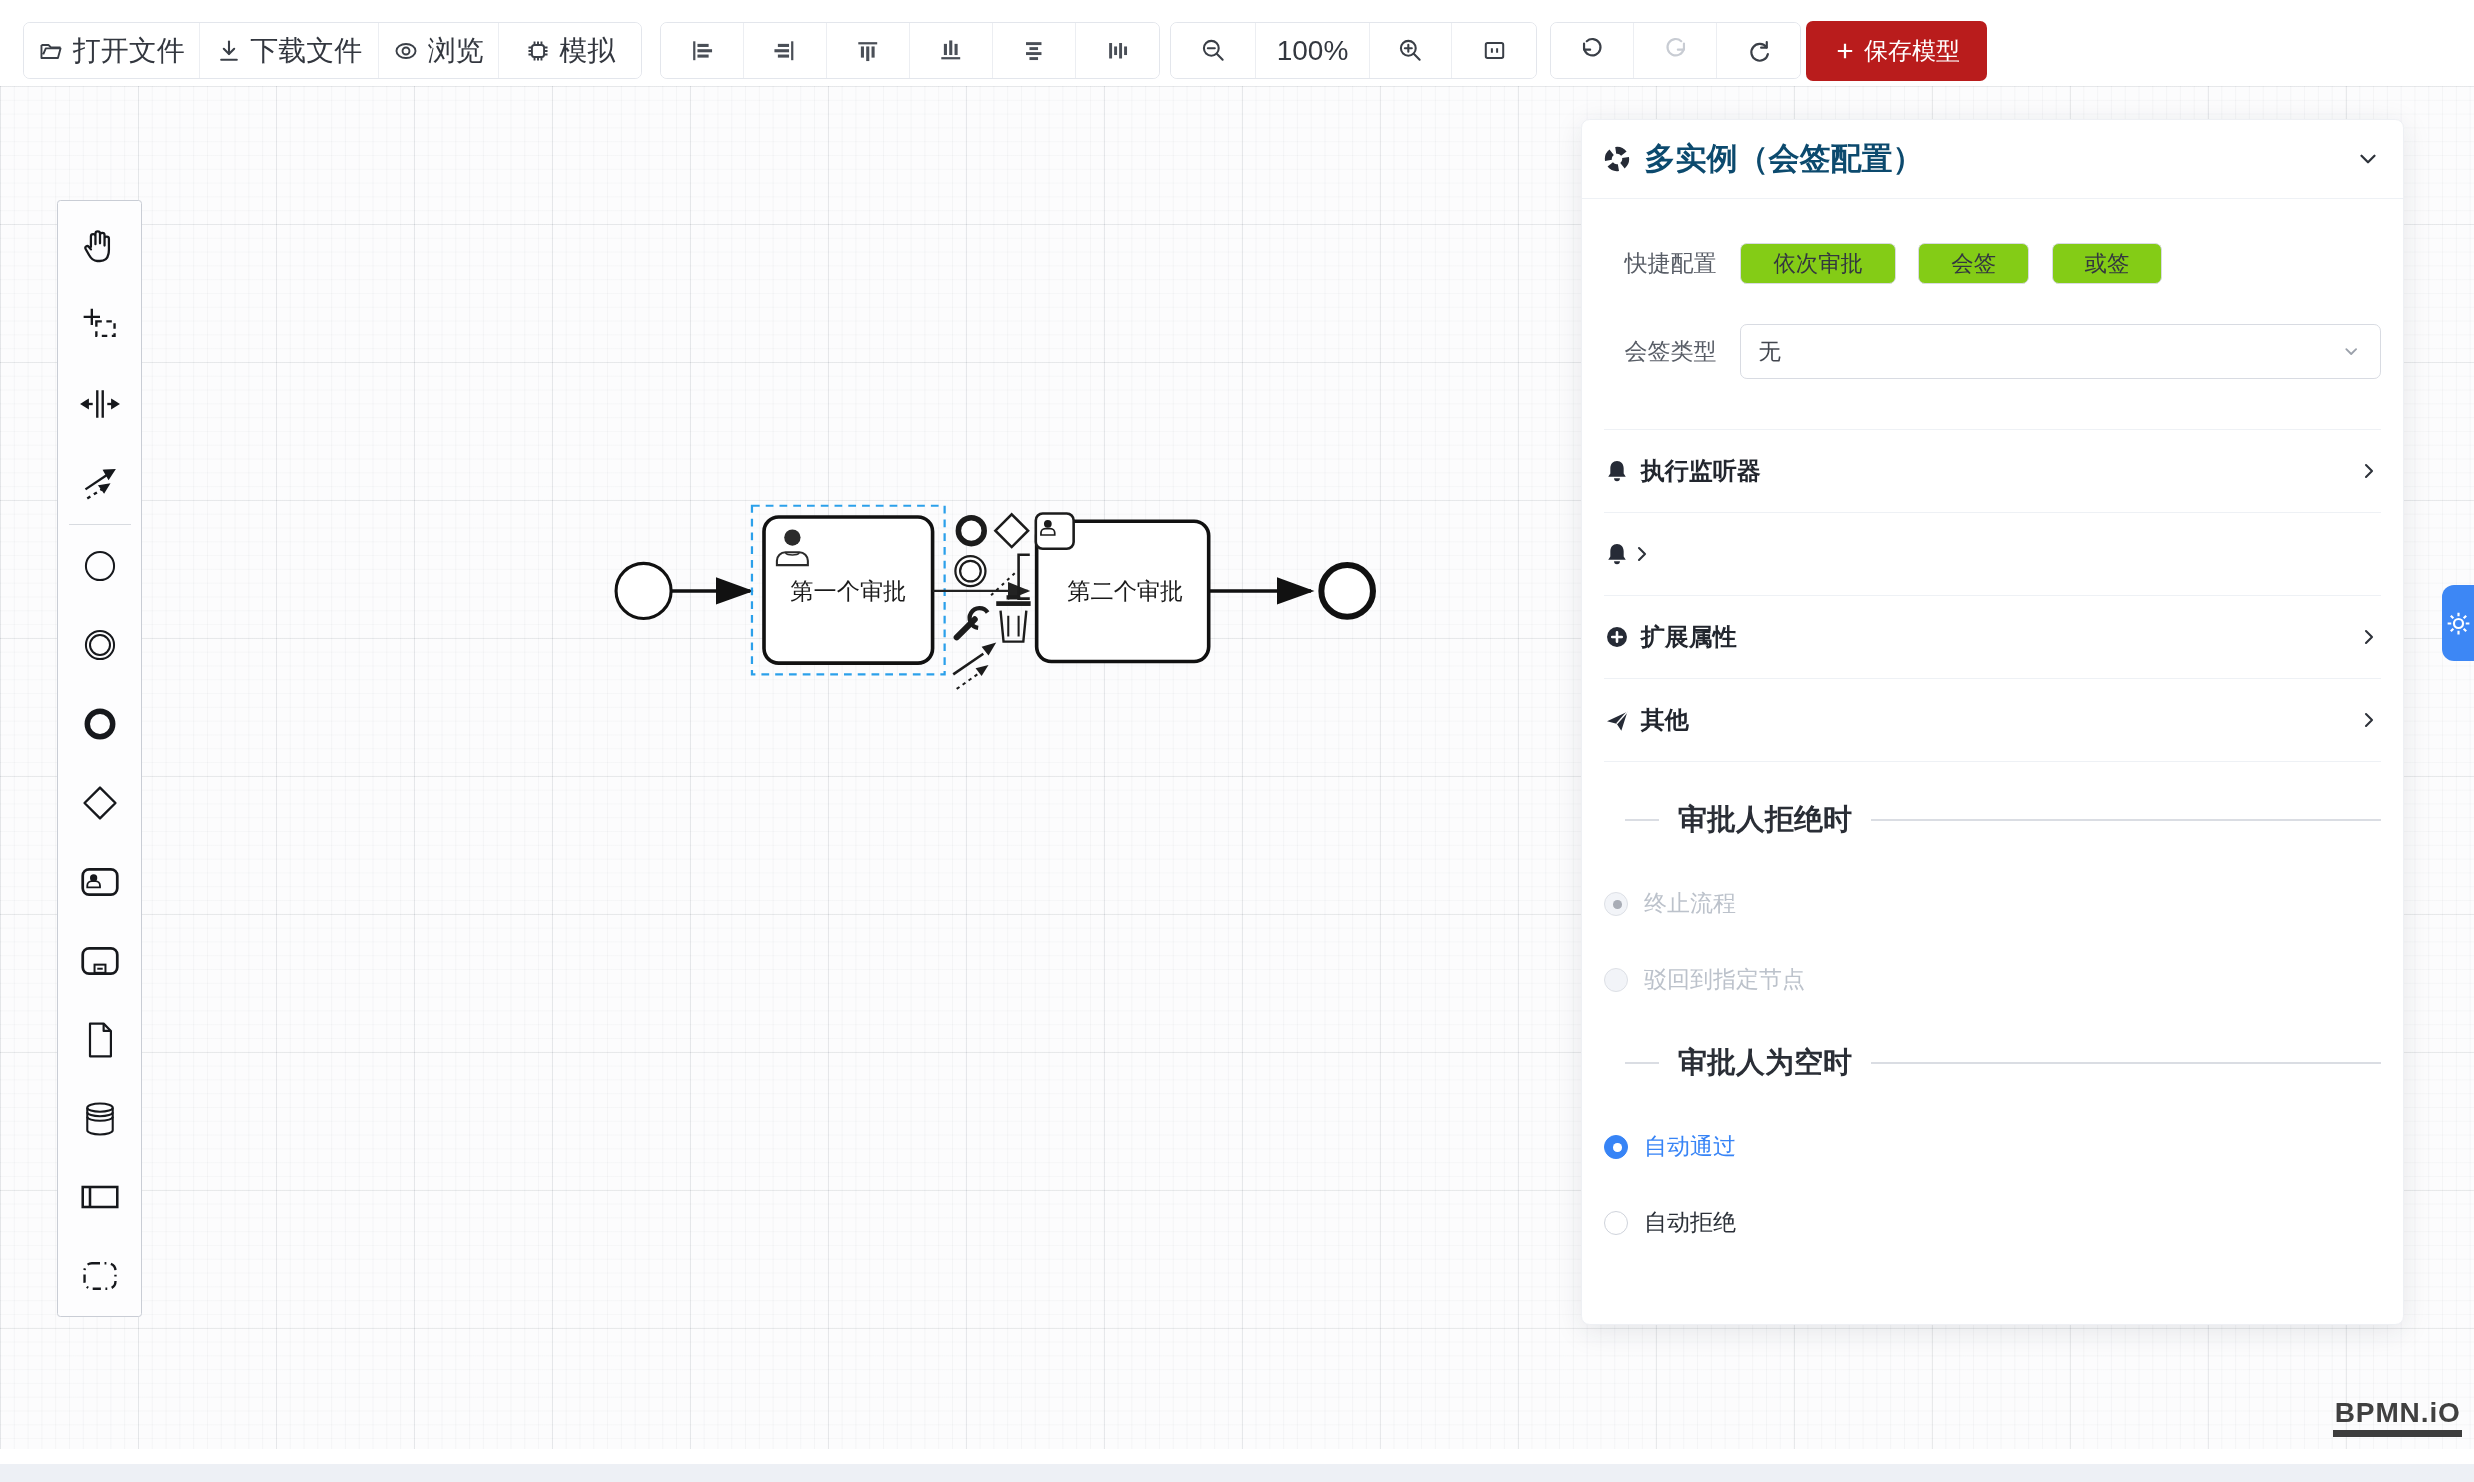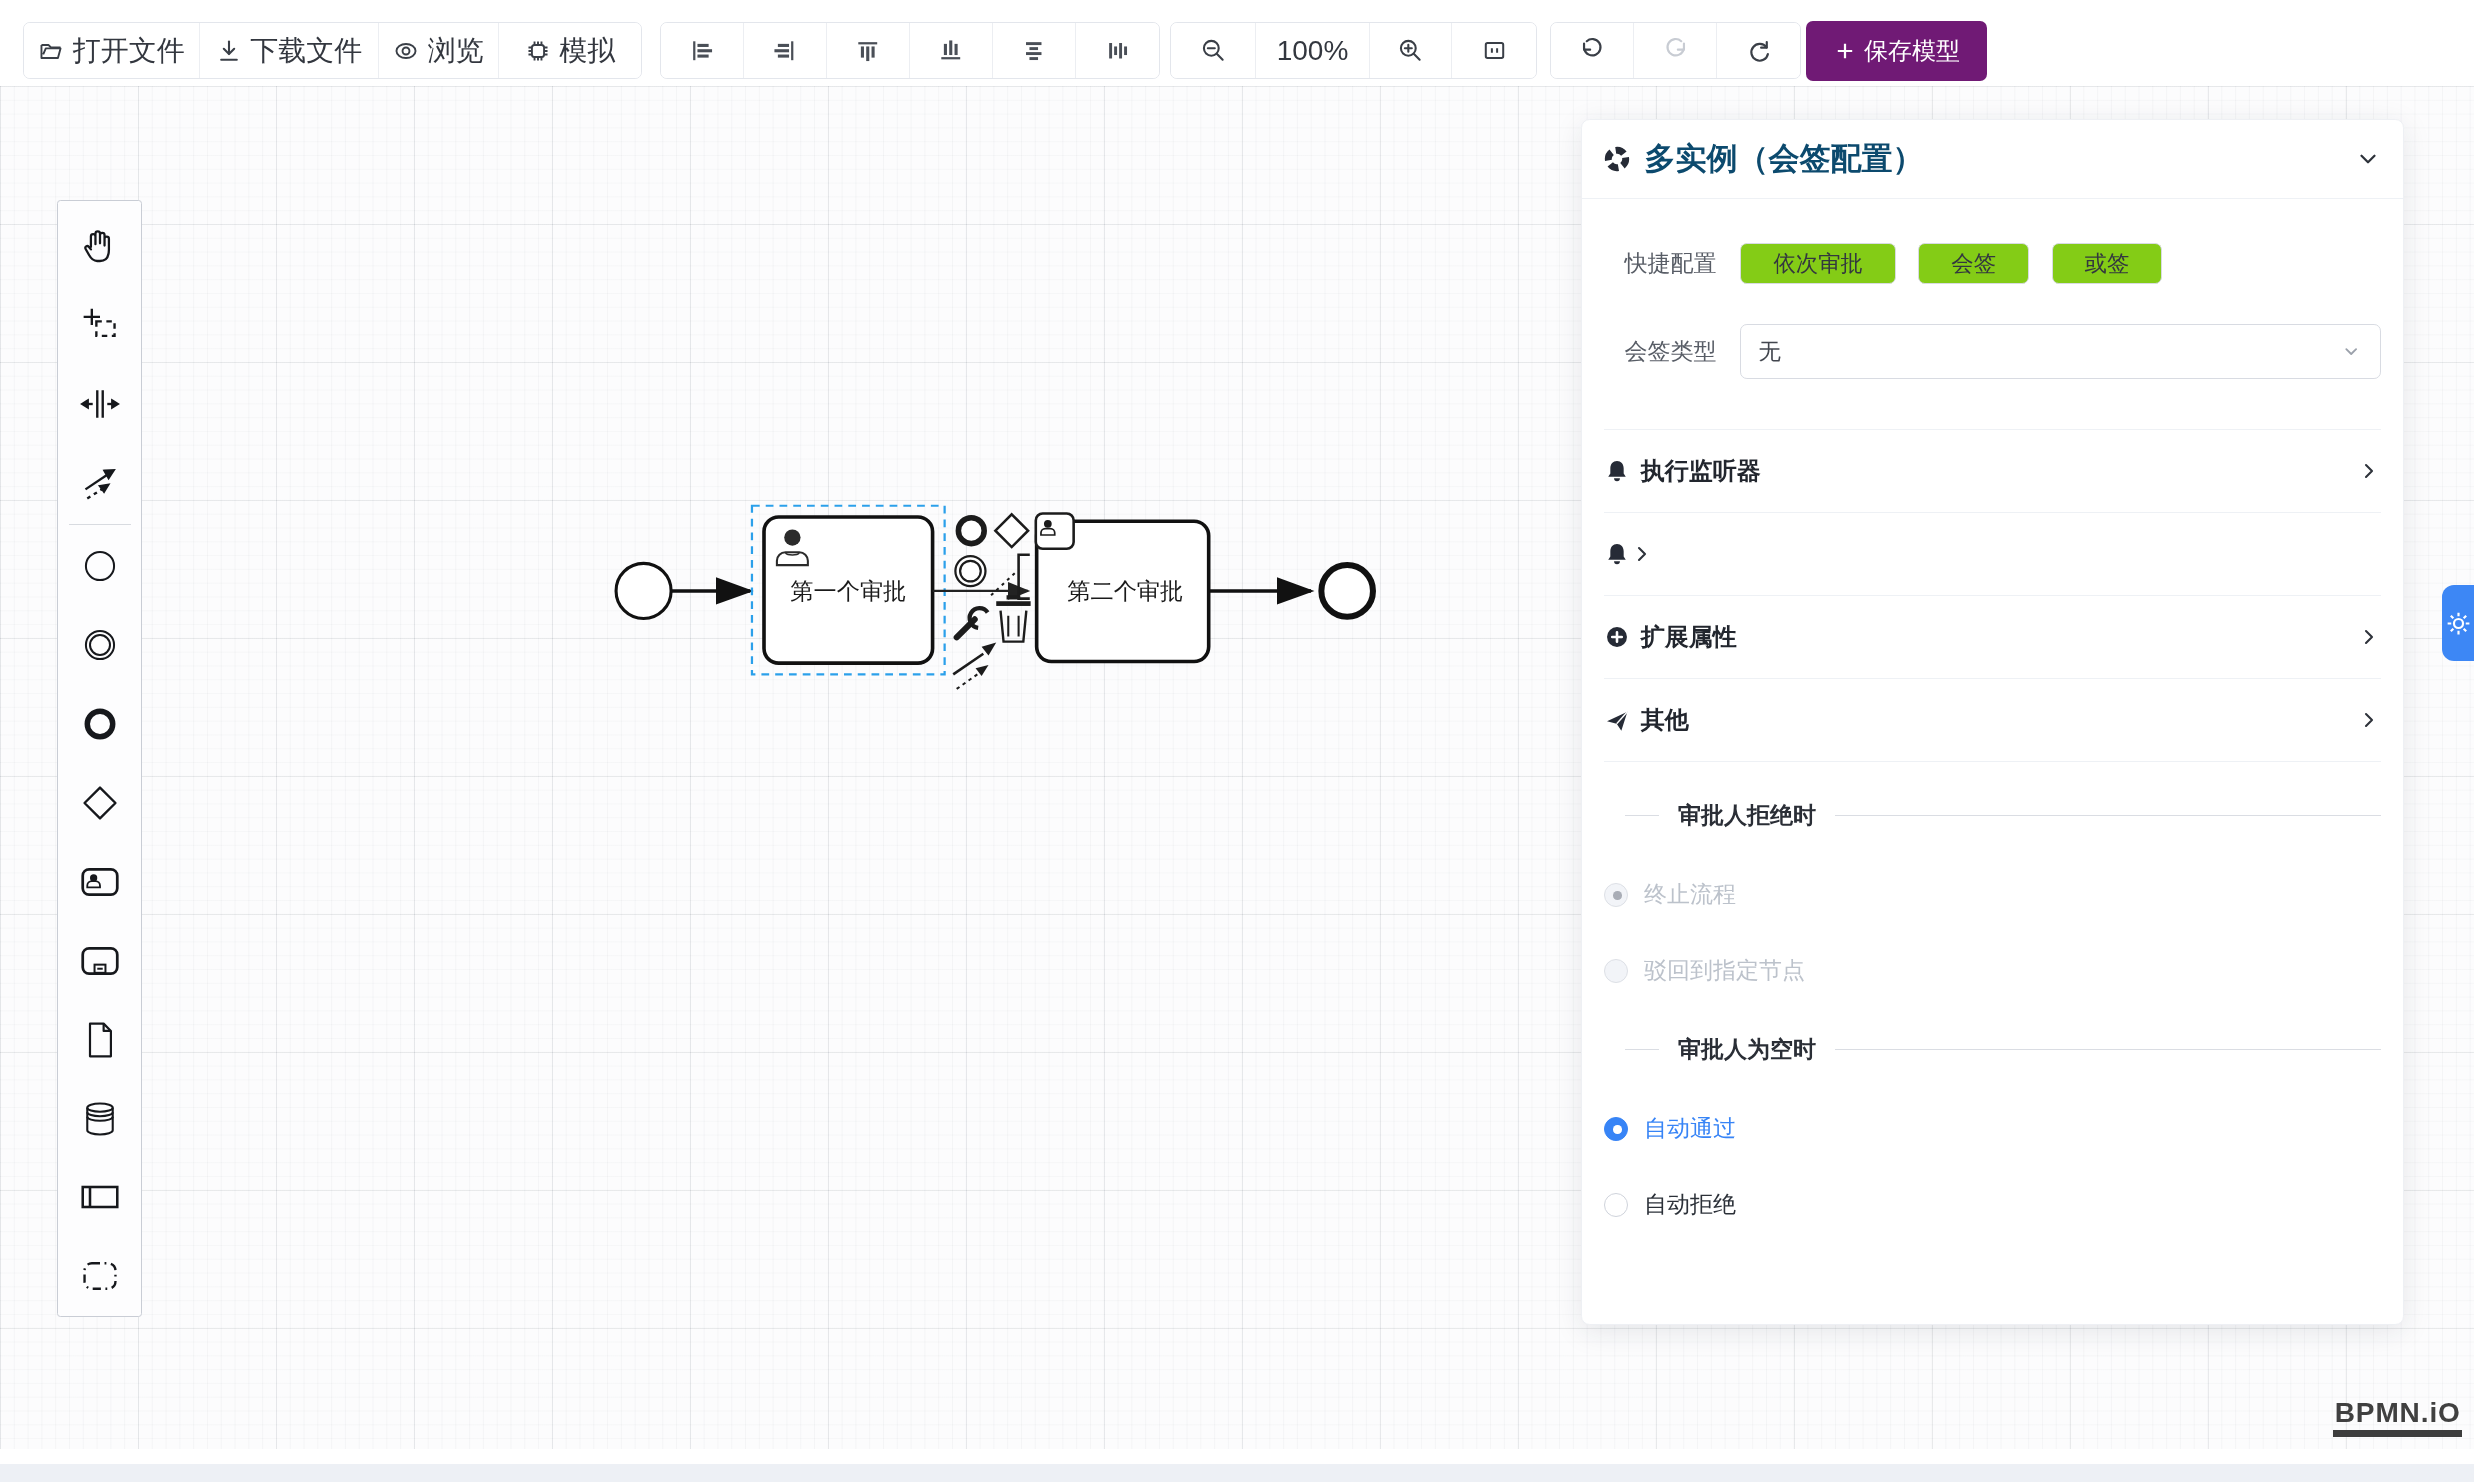--- a/index.html
+++ b/index.html
@@ -18,21 +18,21 @@
   #bottom-white { left:0; top:1449px; width:2475px; height:15.5px; background:#fff; }
   #bottom-strip { left:0; top:1464px; width:2475px; height:18px; background:#edf0f5; }
 
   
   .tgroup { top:22.4px; height:57px; display:flex; background:#fff;
     border:0.9px solid #e3e6ec; border-radius:6.9px; overflow:hidden; }
   .tbtn { display:flex; align-items:center; justify-content:center; gap:8.6px;
     border-right:0.9px solid #eceef2; font-size:28px; color:#33373f; cursor:pointer; background:#fff; }
   .tbtn:last-child { border-right:none; }
   .tbtn svg { flex:none; }
-  #save-btn { left:1806px; top:20.6px; width:181px; height:60px; background:#701a75;
+  #save-btn { left:1806px; top:20.6px; width:181px; height:60px; background:#b91c1c;
     border-radius:6.9px; display:flex; align-items:center; justify-content:center; gap:6.9px;
     color:#fff; font-size:24px; cursor:pointer; }
 
   
   #palette { left:57px; top:200px; width:85px; height:1117px; background:#fdfdfe;
     border:0.9px solid #c9cdd5; border-radius:3.4px; display:flex; flex-direction:column;
     align-items:center; padding-top:5.2px; }
   .pal-item { width:85px; height:79px; display:flex; align-items:center; justify-content:center; cursor:pointer; }
   .pal-sep { width:62px; height:0; border-top:0.9px solid #d8dbe0; margin:1.7px 0; }
 
@@ -50,21 +50,21 @@
     font-size:22.4px; color:#33373f; background:#84cc16; margin-right:22.4px;
     display:flex; align-items:center; cursor:pointer; }
   .select { flex:1; height:55px; border:1.3px solid #d8dbe2; border-radius:6.9px; background:#fff;
     display:flex; align-items:center; padding:0 17px; cursor:pointer; }
   .select-val { font-size:22.4px; color:#42464e; flex:1; }
   .sections { margin-top:50px; border-top:1.7px solid #eef1f5; }
   .sec-row { height:83px; display:flex; align-items:center; border-bottom:1.7px solid #eef1f5; cursor:pointer; }
   .sec-label { margin-left:10.3px; font-size:24px; font-weight:bold; color:#22262e; flex:1; }
   .group-title { display:flex; align-items:center; margin-top:38px; }
   .gt-dash { width:34px; height:1.7px; background:#dadde3; margin:0 19px 0 20.6px; }
-  .gt-text { font-size:23px; font-weight:bold; color:#2a2e36; }
+  .gt-text { font-size:29px; font-weight:bold; color:#2a2e36; }
   .gt-line { flex:1; height:1.7px; background:#dadde3; margin-left:19px; }
   .radio-row { display:flex; align-items:center; cursor:pointer; }
   .radio { width:24px; height:24px; border-radius:50%; border:1.7px solid #cfd3db; background:#fff;
     flex:none; position:relative; }
   .radio.checked { background:#3784f6; border-color:#3784f6; }
   .radio.checked::after { content:""; position:absolute; left:7.7px; top:7.7px; width:8.6px; height:8.6px;
     border-radius:50%; background:#fff; }
   .radio.dis { background:#f2f4f8; border-color:#dde0e6; }
   .radio.dis.checked { background:#f2f4f8; border-color:#dde0e6; }
   .radio.dis.checked::after { background:#a9adb6; }

